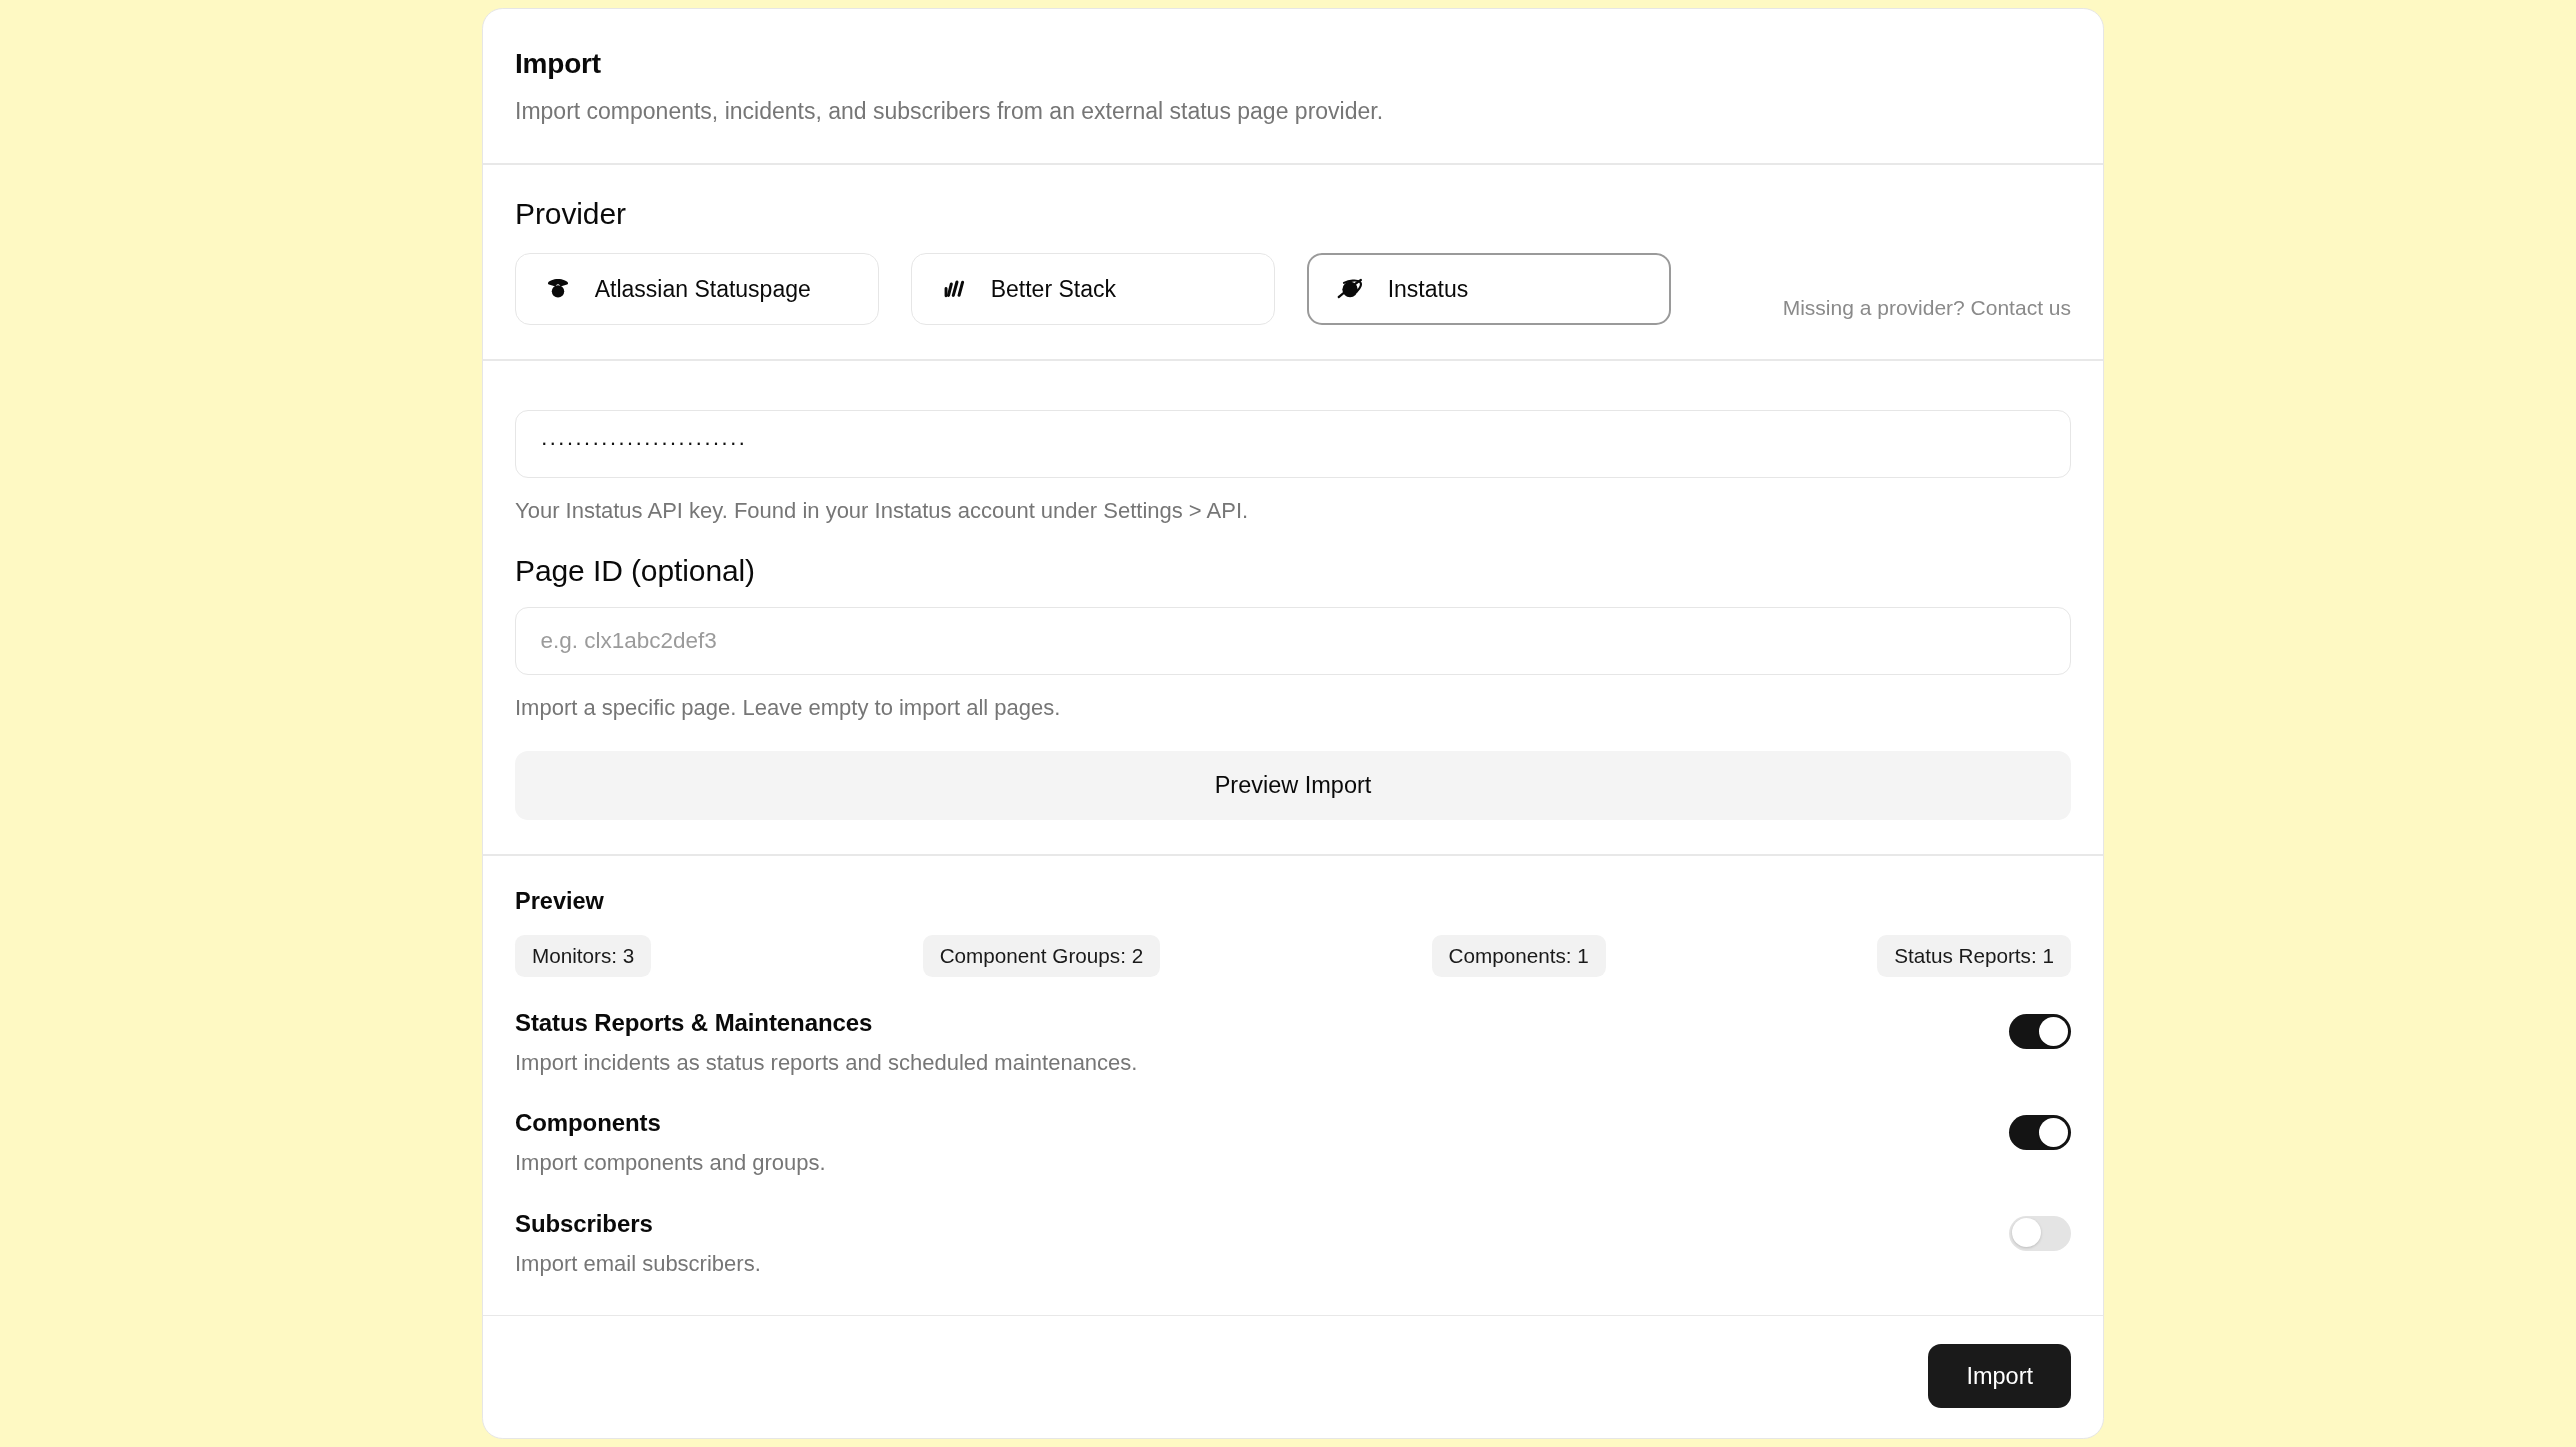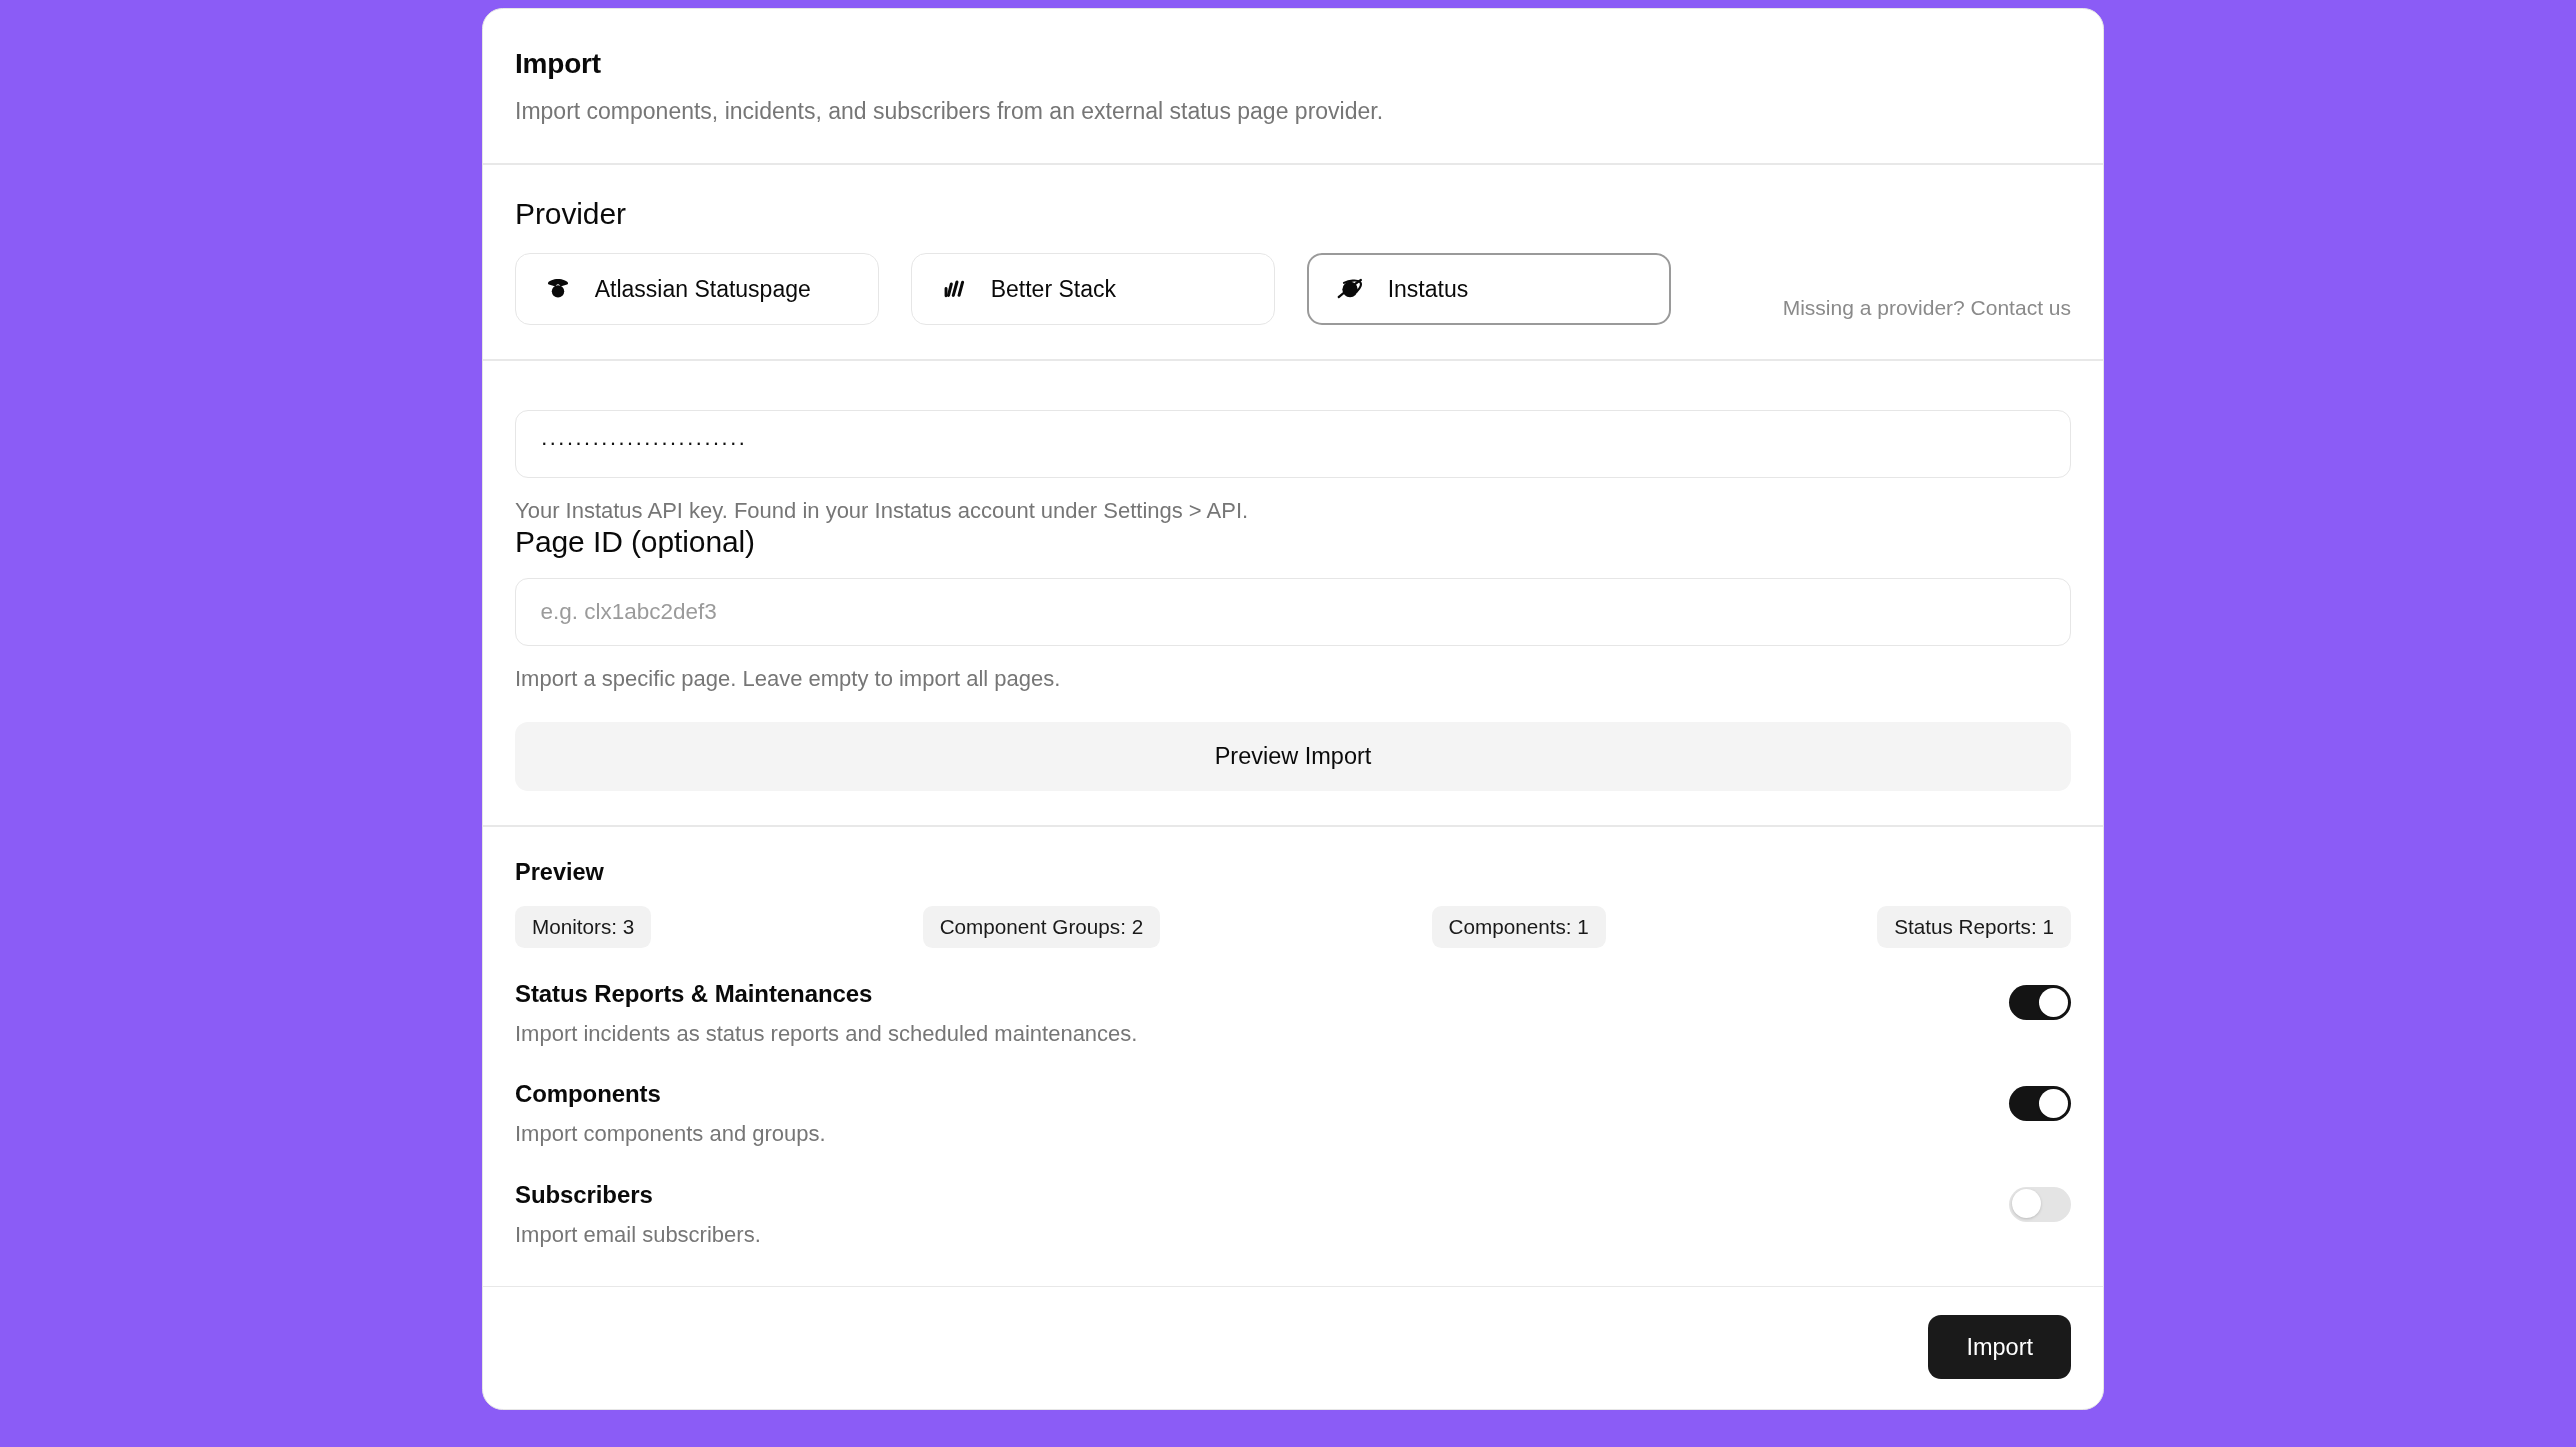--- a/index.html
+++ b/index.html
@@ -7,21 +7,21 @@
     width: 2576px;
     height: 1448px;
     background: #ffffff;
     font-family: "Liberation Sans", sans-serif;
     -webkit-font-smoothing: antialiased;
   }
   .page {
     position: relative;
     width: 2576px;
     height: 1448px;
-    background: #8b5cf6;
+    background: #fef9c3;
   }
 
   
   .card {
     position: absolute;
     left: 482px;
     top: 7.5px;
     width: 1622px;
     border: 1.5px solid #e6e6e6;
     border-radius: 20.7px;
@@ -118,21 +118,21 @@
   .input .placeholder {
     font-size: 22.5px;
     color: #9b9b9b;
   }
   .help-text {
     margin-top: 18px;
     font-size: 22px;
     color: #767676;
     line-height: 1.35;
   }
-  .field-block + .field-block { }
+  .field-block + .field-block { margin-top: 29px; }
 
   .preview-import-btn {
     margin-top: 28px;
     width: 100%;
     height: 69px;
     border-radius: 13px;
     background: #f4f4f4;
     border: none;
     display: flex;
     align-items: center;

